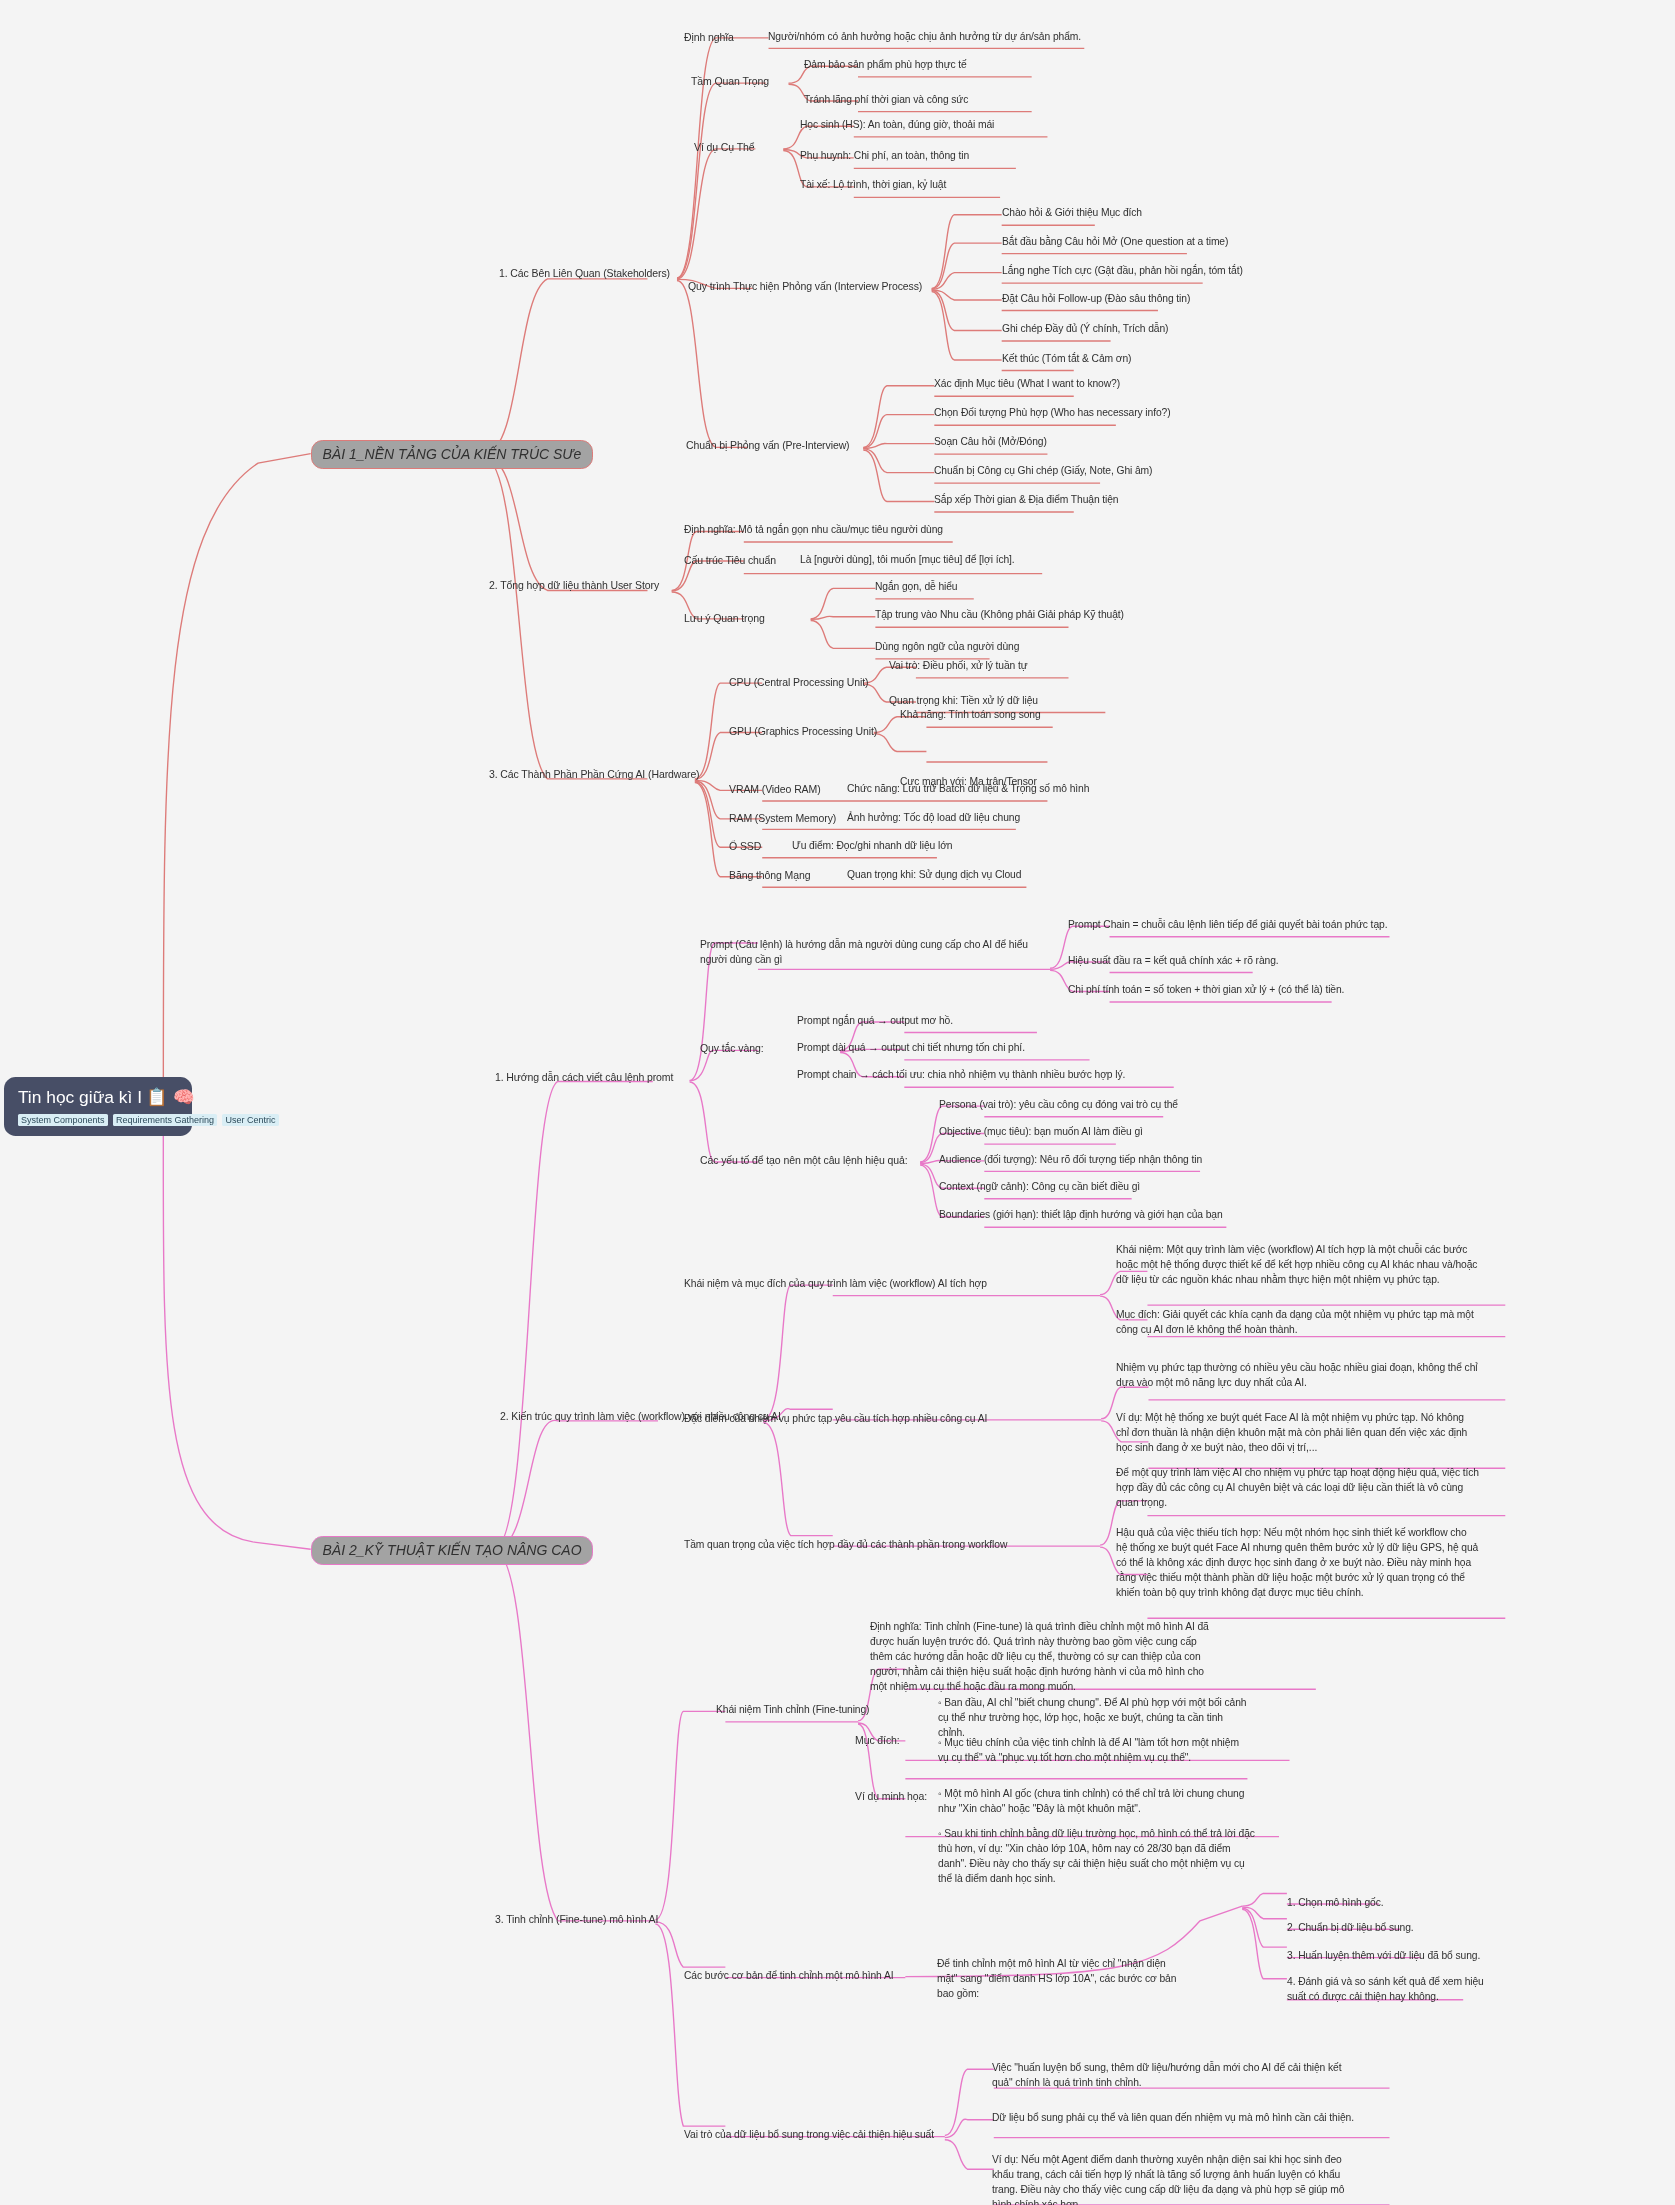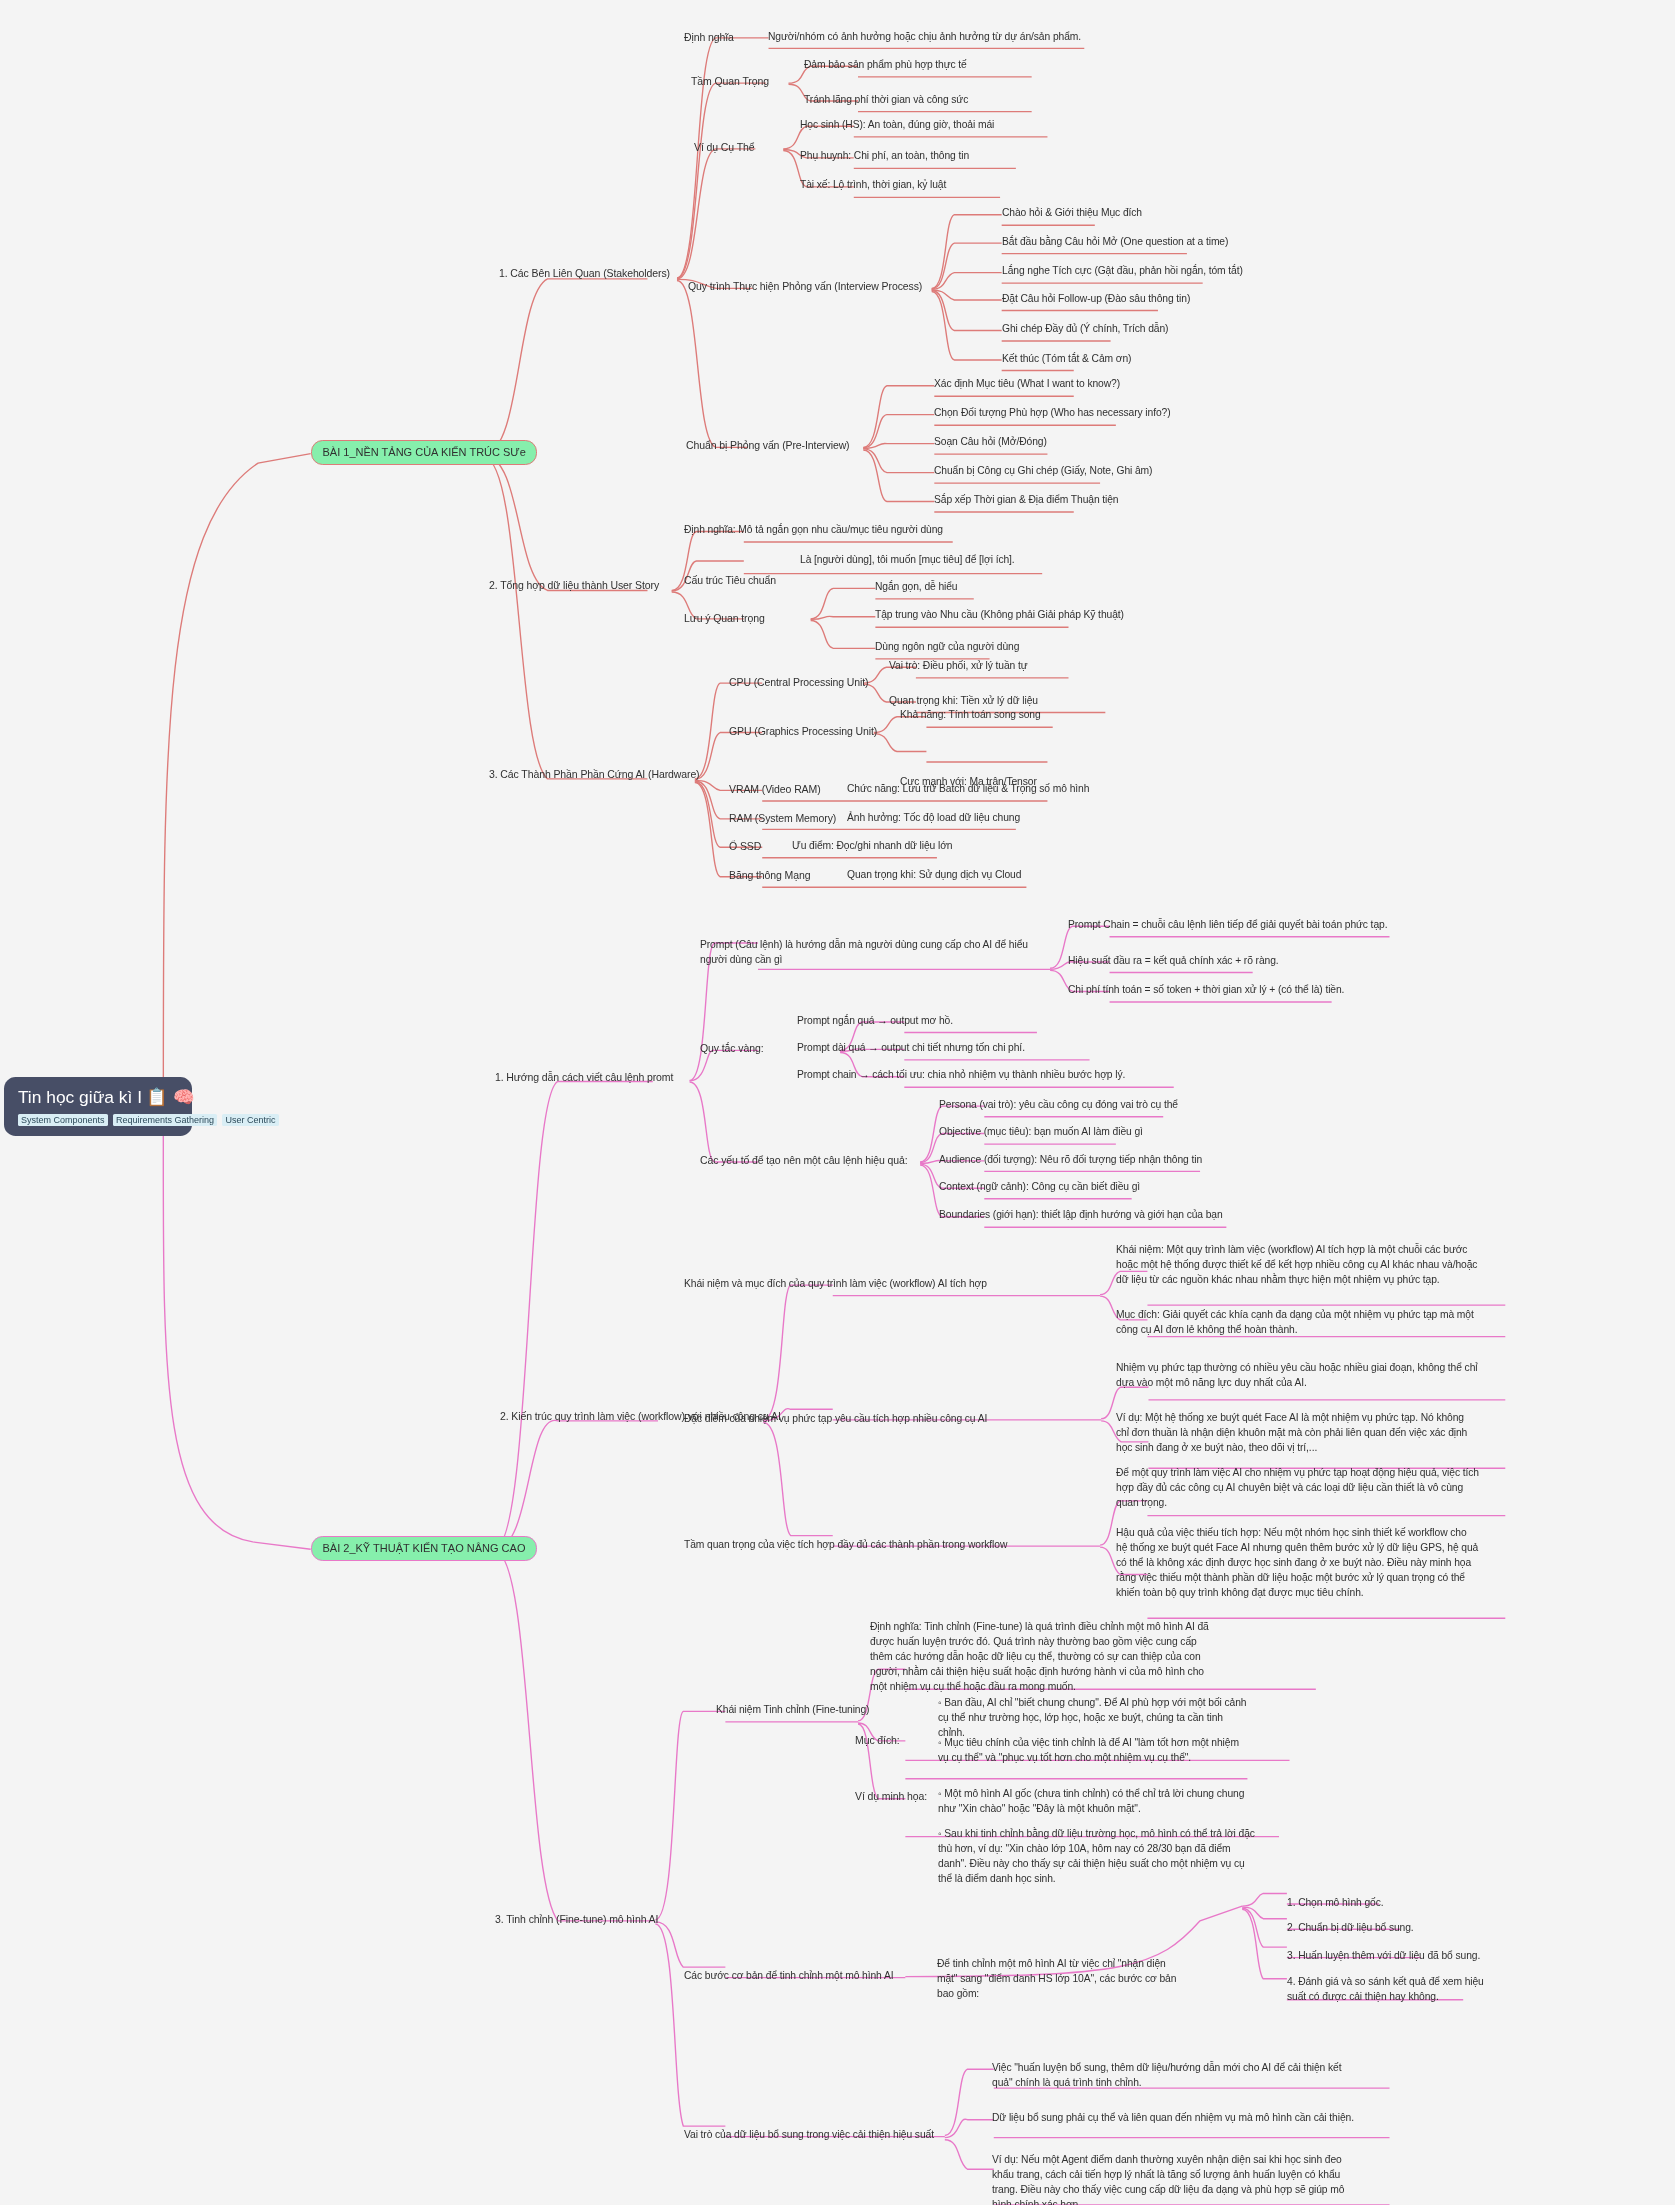--- a/index.html
+++ b/index.html
@@ -30,23 +30,23 @@
     color:#ffffff;font-size:17.4px;white-space:nowrap;margin-bottom:6.3px;
   }
   #root .tags{display:flex;gap:5px;}
   #root .tag{
     background:#d9eef5;color:#2c4a5a;font-size:9px;
     padding:1.1px 3.2px;border-radius:1.6px;white-space:nowrap;
   }
 
   
   .branch{
-    position:absolute;background:#86efac;border:1.3px solid #dd7b79;
+    position:absolute;background:#a3a3a3;border:1.3px solid #dd7b79;
     border-radius:11.6px;padding:5.3px 10.5px;box-sizing:border-box;
-    font-size:11px;color:#303030;white-space:nowrap;
+    font-size:14px;color:#303030;white-space:nowrap;font-style:italic;
   }
   .branch.b2{border-color:#e878c8;}
 </style>
 </head>
 <body>
 
 <div id="canvas">
 
   <svg class="links" viewBox="0 0 3184 4190">
     <g fill="none" stroke="#dd7b79" stroke-width="2.6">
@@ -267,21 +267,21 @@
 
   <div class="node mid" style="left:686px;top:438px;">Chuẩn bị Phỏng vấn (Pre-Interview)</div>
   <div class="node leaf" style="left:934px;top:377px;">Xác định Mục tiêu (What I want to know?)</div>
   <div class="node leaf" style="left:934px;top:406px;">Chọn Đối tượng Phù hợp (Who has necessary info?)</div>
   <div class="node leaf" style="left:934px;top:435px;">Soạn Câu hỏi (Mở/Đóng)</div>
   <div class="node leaf" style="left:934px;top:464px;">Chuẩn bị Công cụ Ghi chép (Giấy, Note, Ghi âm)</div>
   <div class="node leaf" style="left:934px;top:493px;">Sắp xếp Thời gian &amp; Địa điểm Thuận tiện</div>
 
   <div class="node mid" style="left:489px;top:578px;">2. Tổng hợp dữ liệu thành User Story</div>
   <div class="node leaf" style="left:684px;top:523px;">Định nghĩa: Mô tả ngắn gọn nhu cầu/mục tiêu người dùng</div>
-  <div class="node mid" style="left:684px;top:553px;margin-top:20px;">Cấu trúc Tiêu chuẩn</div>
+  <div class="node mid" style="left:684px;top:553px;">Cấu trúc Tiêu chuẩn</div>
   <div class="node leaf" style="left:800px;top:553px;">Là [người dùng], tôi muốn [mục tiêu] để [lợi ích].</div>
   <div class="node mid" style="left:684px;top:611px;">Lưu ý Quan trọng</div>
   <div class="node leaf" style="left:875px;top:580px;">Ngắn gọn, dễ hiểu</div>
   <div class="node leaf" style="left:875px;top:608px;">Tập trung vào Nhu cầu (Không phải Giải pháp Kỹ thuật)</div>
   <div class="node leaf" style="left:875px;top:640px;">Dùng ngôn ngữ của người dùng</div>
 
   <div class="node mid" style="left:489px;top:767px;">3. Các Thành Phần Phần Cứng AI (Hardware)</div>
   <div class="node mid" style="left:729px;top:675px;">CPU (Central Processing Unit)</div>
   <div class="node leaf" style="left:889px;top:659px;">Vai trò: Điều phối, xử lý tuần tự</div>
   <div class="node leaf" style="left:889px;top:694px;">Quan trọng khi: Tiền xử lý dữ liệu</div>

